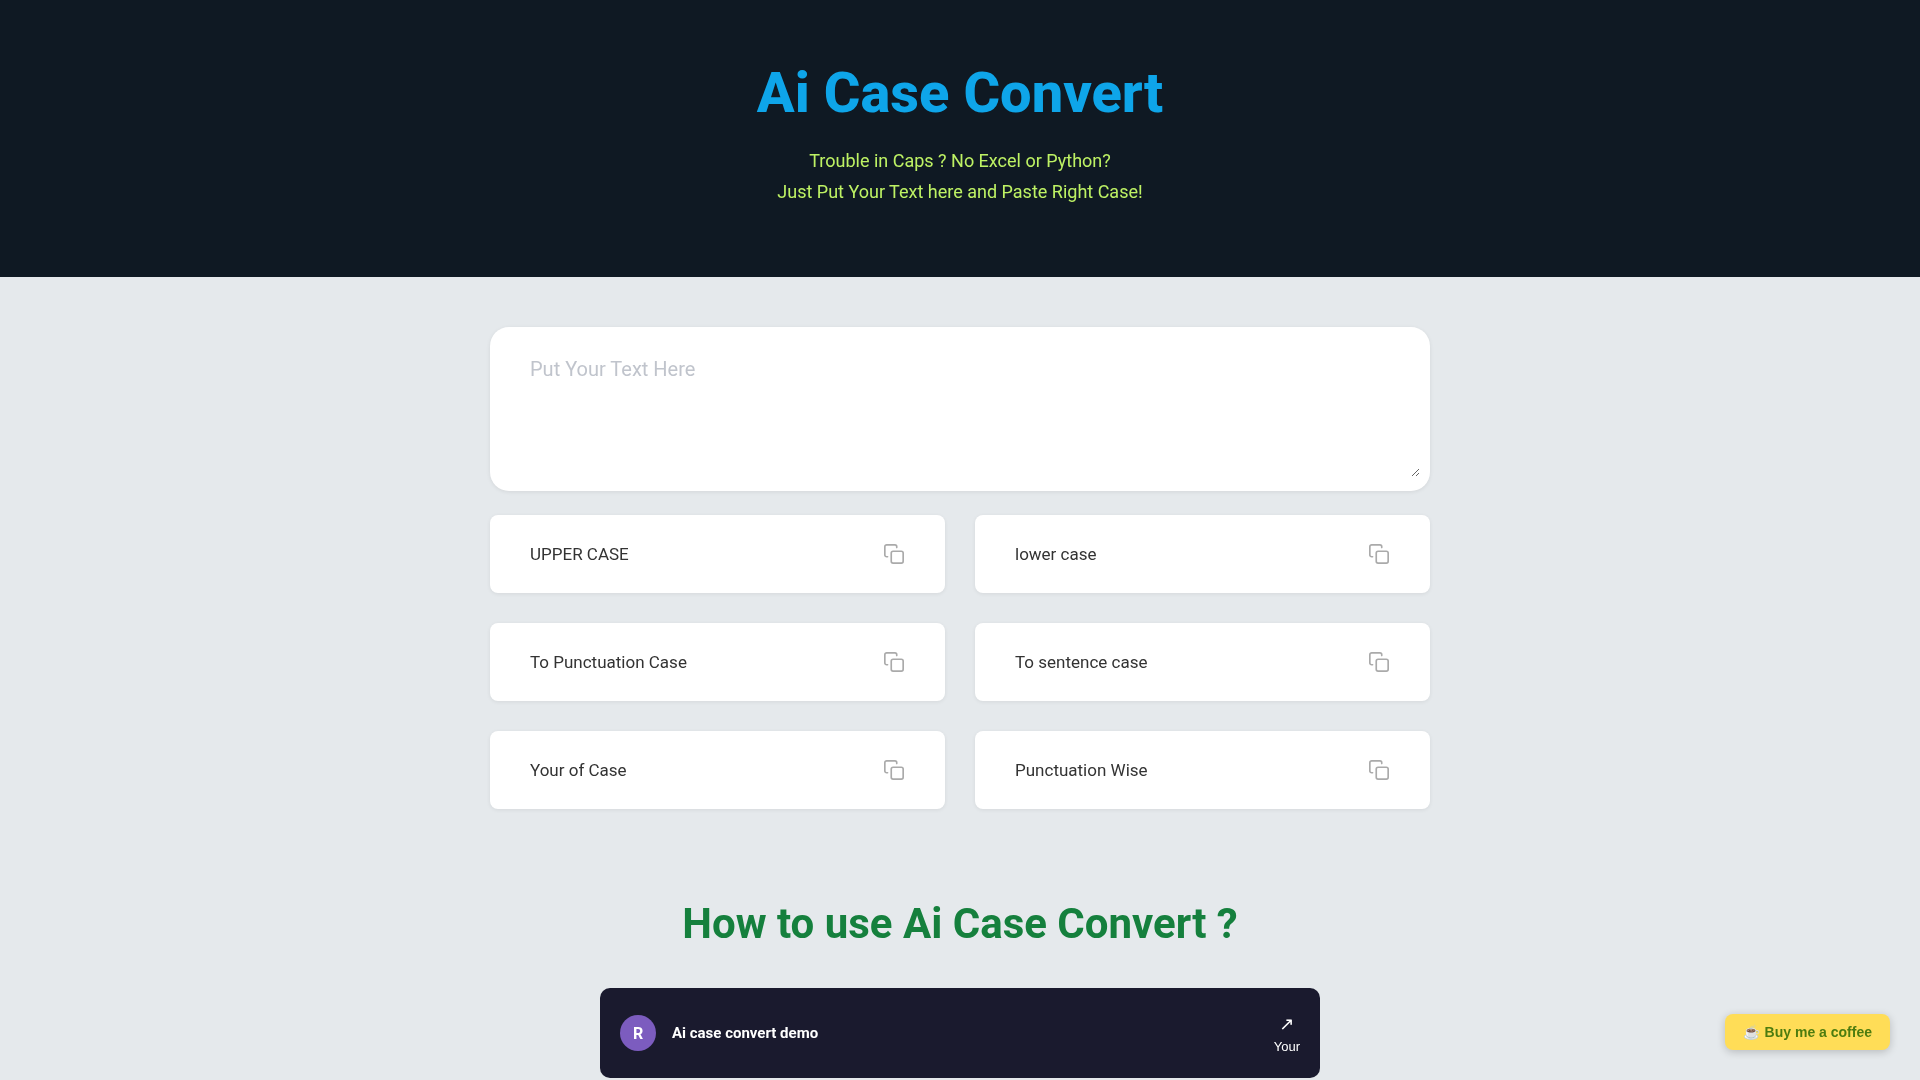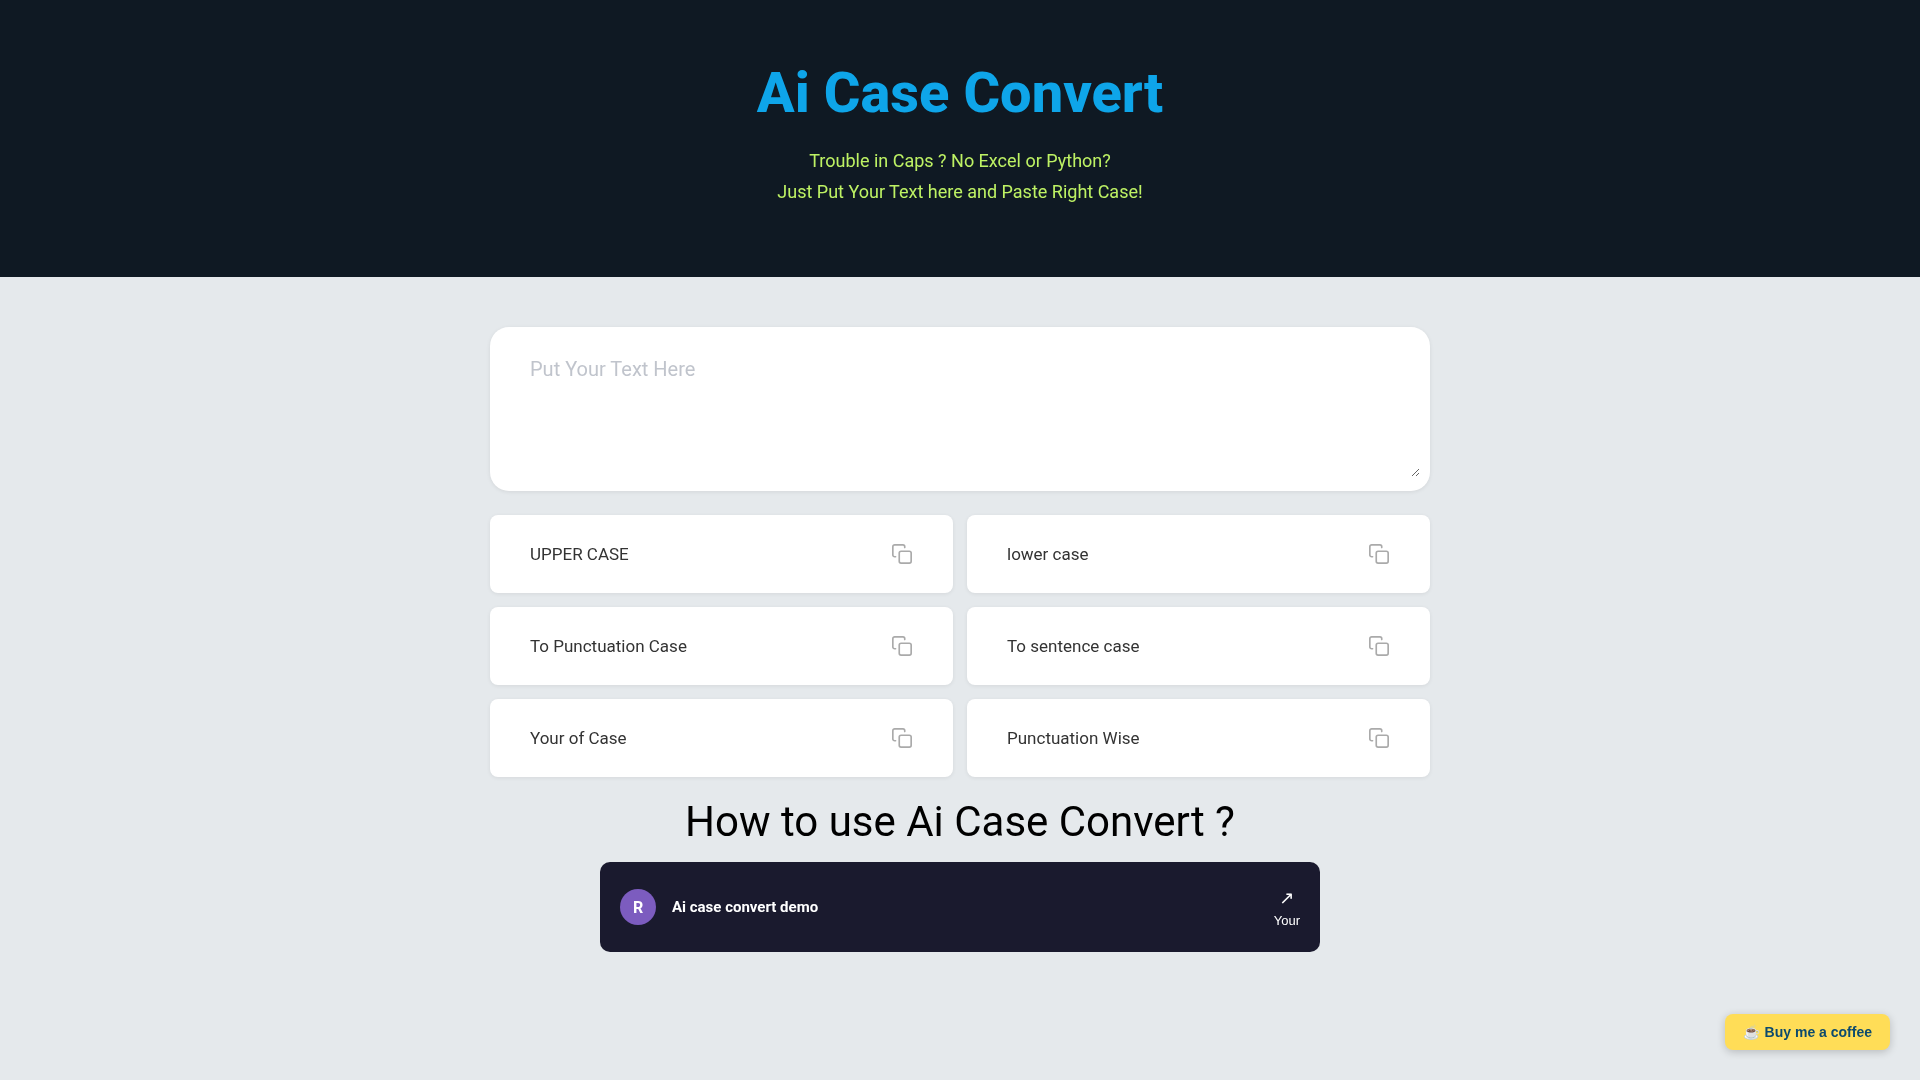--- a/index.html
+++ b/index.html
@@ -72,21 +72,22 @@
 
     .text-input::placeholder {
       color: #c0c4cc;
       font-size: 20px;
     }
 
     
     .case-grid {
       display: grid;
       grid-template-columns: 1fr 1fr;
-      gap: 14px;
+      gap: 30px;
+      margin-bottom: 70px;
     }
 
     .case-card {
       background: white;
       border-radius: 8px;
       padding: 28px 40px;
       display: flex;
       align-items: center;
       justify-content: space-between;
       cursor: pointer;
@@ -108,23 +109,23 @@
     }
 
     
     .how-to-section {
       text-align: center;
       padding: 20px 0 40px;
     }
 
     .how-to-section h2 {
       font-size: 42px;
-      font-weight: 400;
-      color: #000000;
-      margin-bottom: 16px;
+      font-weight: 700;
+      color: #15803d;
+      margin-bottom: 40px;
     }
 
     
     .video-container {
       max-width: 720px;
       margin: 0 auto;
       background: #1a1a2e;
       border-radius: 10px;
       overflow: hidden;
       height: 90px;
@@ -171,21 +172,21 @@
     .share-arrow {
       font-size: 18px;
     }
 
     
     .buy-coffee-btn {
       position: fixed;
       bottom: 30px;
       right: 30px;
       background: #ffdd57;
-      color: #0c4a6e;
+      color: #4d7c0f;
       border: none;
       border-radius: 8px;
       padding: 10px 18px;
       font-size: 14px;
       font-weight: 600;
       cursor: pointer;
       display: flex;
       align-items: center;
       gap: 8px;
       box-shadow: 0 2px 8px rgba(0,0,0,0.2);

